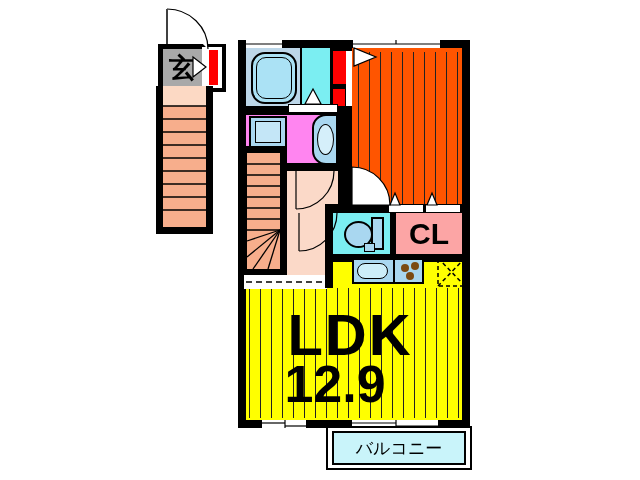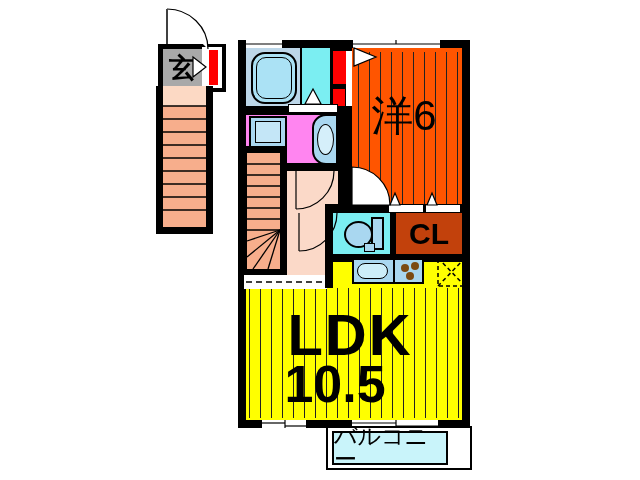--- a/index.html
+++ b/index.html
@@ -28,23 +28,20 @@
 
   <div class="abs" style="left:238px;top:40px;width:232px;height:388px;border:8px solid #000;background:#fff;"></div>
 
   <div class="abs" style="left:246px;top:213px;width:216px;height:207px;background:#ffff00;"></div>
   <div class="abs" style="left:249px;top:288px;width:210px;height:130px;
               background:repeating-linear-gradient(90deg,#222 0 1px,transparent 1px 11px);"></div>
 
   <div class="abs" style="left:352px;top:48px;width:110px;height:165px;background:#ff5500;"></div>
   <div class="abs" style="left:358px;top:52px;width:100px;height:152px;
               background:repeating-linear-gradient(90deg,#222 0 1px,transparent 1px 11px);"></div>
-  <div class="abs label" style="left:352px;top:88px;width:104px;height:56px;font-size:42px;font-weight:400;">
-       <span>洋6</span>
-  </div>
 
   <div class="abs" style="left:330px;top:48px;width:22px;height:64px;background:#000;"></div>
   <div class="abs" style="left:333px;top:51px;width:13px;height:33px;background:#f00;"></div>
   <div class="abs" style="left:333px;top:89px;width:12px;height:17px;background:#f00;"></div>
   <div class="abs" style="left:346px;top:51px;width:6px;height:55px;background:#fff;"></div>
   <div class="abs" style="left:338px;top:112px;width:14px;height:101px;background:#000;"></div>
 
   <div class="abs" style="left:246px;top:48px;width:56px;height:60px;background:#bdd7e9;"></div>
   <div class="abs" style="left:251px;top:52px;width:46px;height:52px;background:#abe2f5;border:2px solid #000;border-radius:14px;"></div>
   <div class="abs" style="left:256px;top:57px;width:36px;height:42px;border:1px solid #000;border-radius:10px;"></div>
@@ -69,49 +66,49 @@
 
   <div class="abs" style="left:325px;top:204px;width:137px;height:9px;background:#000;"></div>
   <div class="abs" style="left:389px;top:205px;width:34px;height:7px;background:#fff;"></div>
   <div class="abs" style="left:426px;top:205px;width:34px;height:7px;background:#fff;"></div>
   <div class="abs" style="left:325px;top:204px;width:8px;height:84px;background:#000;"></div>
   <div class="abs" style="left:333px;top:213px;width:57px;height:41px;background:#7beef2;"></div>
   <div class="abs" style="left:344px;top:221px;width:29px;height:27px;background:#a9d7f0;border:2px solid #000;border-radius:50%;"></div>
   <div class="abs" style="left:371px;top:217px;width:13px;height:33px;background:#a9d7f0;border:2px solid #000;"></div>
   <div class="abs" style="left:364px;top:243px;width:11px;height:9px;background:#a9d7f0;border:1px solid #000;"></div>
   <div class="abs" style="left:390px;top:213px;width:6px;height:41px;background:#000;"></div>
-  <div class="abs label" style="left:396px;top:213px;width:66px;height:41px;background:#c2410c;font-size:30px;font-weight:700;">
+  <div class="abs label" style="left:396px;top:213px;width:66px;height:41px;background:#fca5a5;font-size:30px;font-weight:700;">
        <span>CL</span>
   </div>
   <div class="abs" style="left:325px;top:254px;width:137px;height:8px;background:#000;"></div>
 
   <div class="abs" style="left:333px;top:262px;width:19px;height:22px;background:#ffff00;"></div>
   <div class="abs" style="left:352px;top:258px;width:72px;height:26px;background:#a9d7f0;border:2px solid #000;"></div>
   <div class="abs" style="left:393px;top:258px;width:2px;height:26px;background:#000;"></div>
   <div class="abs" style="left:357px;top:263px;width:31px;height:16px;background:#cdeef9;border:1px solid #000;border-radius:8px;"></div>
   <div class="abs" style="left:399px;top:261px;width:22px;height:20px;">
     <div class="abs" style="left:2px;top:3px;width:8px;height:8px;background:#7b4a12;border-radius:50%;"></div>
     <div class="abs" style="left:12px;top:1px;width:8px;height:8px;background:#7b4a12;border-radius:50%;"></div>
     <div class="abs" style="left:7px;top:11px;width:8px;height:8px;background:#7b4a12;border-radius:50%;"></div>
   </div>
 
   <div class="abs label" style="left:250px;top:292px;width:200px;height:70px;font-size:58px;font-weight:700;letter-spacing:2px;margin-top:8px;">
        <span>LDK</span>
   </div>
   <div class="abs label" style="left:250px;top:355px;width:170px;height:58px;font-size:52px;font-weight:700;">
-       <span>10.5</span>
+       <span>12.9</span>
   </div>
 
   <div class="abs" style="left:246px;top:40px;width:36px;height:8px;background:#fff;"></div>
   <div class="abs" style="left:353px;top:40px;width:87px;height:8px;background:#fff;"></div>
   <div class="abs" style="left:262px;top:420px;width:44px;height:8px;background:#fff;"></div>
   <div class="abs" style="left:352px;top:420px;width:86px;height:8px;background:#fff;"></div>
 
   <div class="abs" style="left:326px;top:426px;width:146px;height:44px;background:#fff;border:2px solid #000;"></div>
-  <div class="abs label" style="left:332px;top:431px;width:116px;height:34px;background:#c9f4fa;border:2px solid #000;font-size:23px;font-weight:400;">
+  <div class="abs label" style="left:332px;top:431px;width:134px;height:34px;background:#c9f4fa;border:2px solid #000;font-size:17px;font-weight:400;">
        <span>バルコニー</span>
   </div>
 
   <svg width="640" height="480" viewBox="0 0 640 480">
 
     <path d="M167,9 V49" stroke="#000" stroke-width="1.5" fill="none"></path>
     <path d="M167,9 A41,40 0 0 1 208,49" stroke="#000" stroke-width="1.2" fill="#fff"></path>
 
     <polygon points="193,57 206,67 193,77" fill="#fff" stroke="#000" stroke-width="1.2"></polygon>
 

